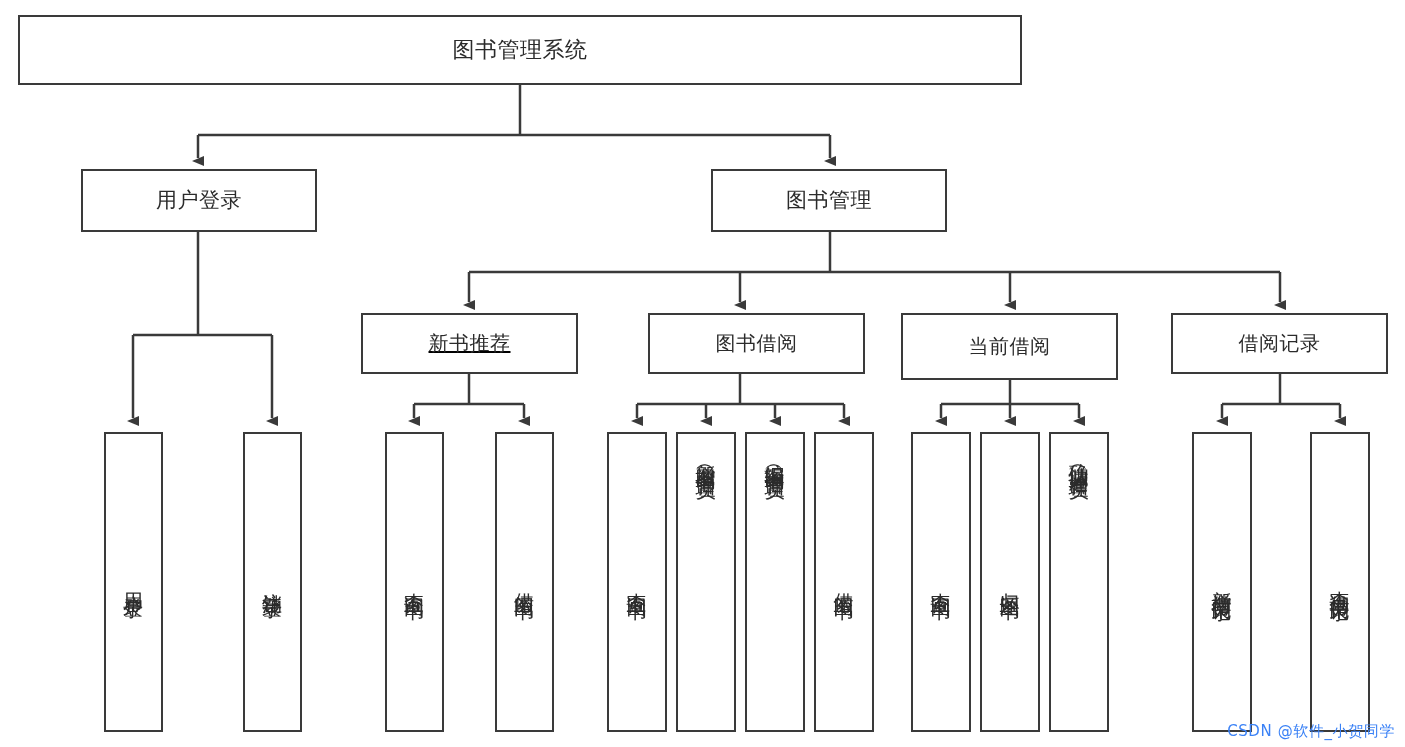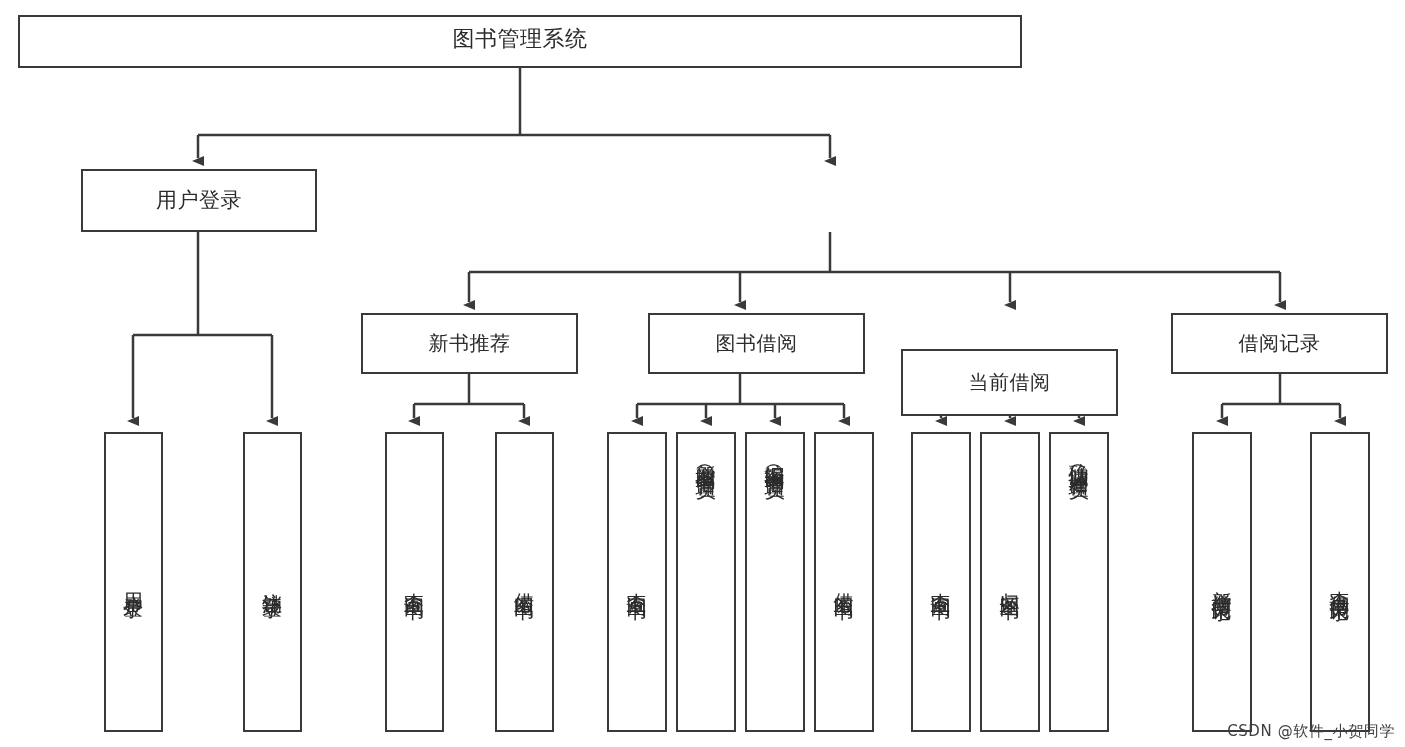--- a/index.html
+++ b/index.html
@@ -63,21 +63,21 @@
   }
   .node.leaf.leaf-short {
     align-items: center;
     padding-top: 0;
   }
   #watermark {
     position: absolute;
     right: 10px;
     bottom: 6px;
     font-size: 15px;
-    color: #404040;
+    color: #3b82f6;
     letter-spacing: 0.6px;
     z-index: 9;
     white-space: nowrap;
     font-family: "DejaVu Sans", "Liberation Sans", sans-serif;
   }
 </style>
 </head>
 <body>
 
 <div id="diagram-root">
@@ -127,38 +127,41 @@
       <path d="M1010,404 L1010,418" marker-end="url(#arrow)"></path>
       <path d="M1079,404 L1079,418" marker-end="url(#arrow)"></path>
 
       <path d="M1280,374 L1280,404"></path>
       <path d="M1222,404 L1340,404"></path>
       <path d="M1222,404 L1222,418" marker-end="url(#arrow)"></path>
       <path d="M1340,404 L1340,418" marker-end="url(#arrow)"></path>
     </g>
   </svg>
 
-  <div class="node level-0" style="left:18px; top:15px; width:1004px; height:53px;font-family:Liberation Mono, monospace;">
+  <div class="node level-0" style="left:18px; top:15px; width:1004px; height:70px;">
     <span class="node-label">图书管理系统</span>
   </div>
 
   <div class="node level-1" style="left:81px; top:169px; width:236px; height:63px;">
     <span class="node-label">用户登录</span>
   </div>
 
-
-  <div class="node level-2" style="left:361px; top:313px; width:217px; height:61px;">
+  <div class="node level-1" style="left:711px; top:169px; width:236px; height:63px;">
+    <span class="node-label">图书管理</span>
+  </div>
+
+  <div class="node level-2" style="left:361px; top:313px; width:217px; height:61px;text-decoration:underline;">
     <span class="node-label">新书推荐</span>
   </div>
 
   <div class="node level-2" style="left:631px; top:313px; width:217px; height:61px;margin-left:17px;">
     <span class="node-label">图书借阅</span>
   </div>
 
-  <div class="node level-2" style="left:901px; top:313px; width:217px; height:67px;margin-top:36px;">
+  <div class="node level-2" style="left:901px; top:313px; width:217px; height:67px;">
     <span class="node-label">当前借阅</span>
   </div>
 
   <div class="node level-2" style="left:1171px; top:313px; width:217px; height:61px;align-items:center;">
     <span class="node-label">借阅记录</span>
   </div>
 
   <div class="node leaf leaf-short" style="left:104px; top:432px; width:59px; height:300px;">
     <span class="node-label">用户登录</span>
   </div>

